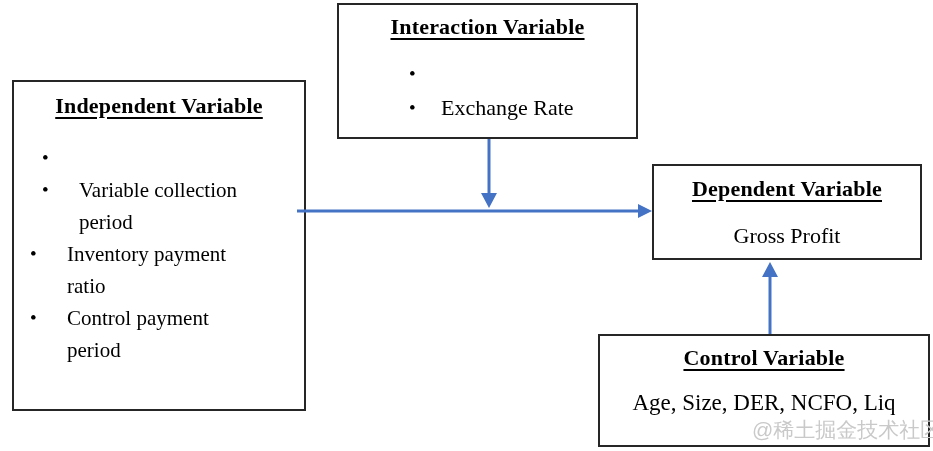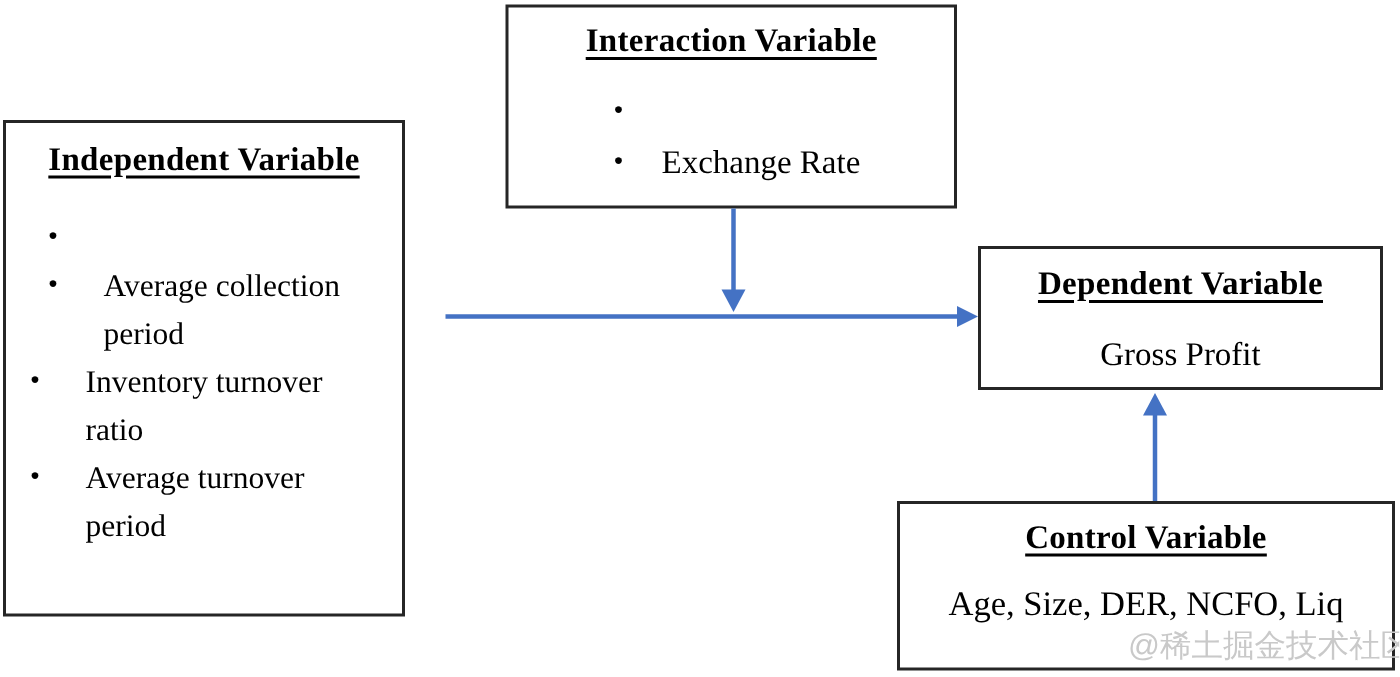--- a/index.html
+++ b/index.html
@@ -25,21 +25,21 @@
   .box-title {
     font-weight: bold;
     font-size: 22px;
     text-align: center;
     text-decoration: underline;
     text-decoration-thickness: 2px;
     text-underline-offset: 4px;
     letter-spacing: 0.2px;
   }
   
-  .box-independent { left: 2px; top: 80px; width: 268px; height: 331px; }
+  .box-independent { left: 12px; top: 80px; width: 294px; height: 331px; }
   .box-independent .box-title { margin-top: 11px; }
   .bullet-list {
     list-style: none;
     margin: 0;
     padding: 0;
   }
   .box-independent .bullet-list { margin-top: 23px; }
   .bullet-item {
     display: flex;
     font-size: 21px;
@@ -102,31 +102,31 @@
 <div class="canvas">
 
   <div class="box box-independent">
     <div class="box-title">Independent Variable</div>
     <ul class="bullet-list">
       <li class="bullet-item indent-deep">
         <span class="bullet-marker">•</span>
       </li>
       <li class="bullet-item indent-deep">
         <span class="bullet-marker">•</span>
-        <span class="bullet-text">Average collection
+        <span class="bullet-text">Variable collection
 period</span>
       </li>
       <li class="bullet-item indent-shallow">
         <span class="bullet-marker">•</span>
-        <span class="bullet-text">Inventory turnover
+        <span class="bullet-text">Inventory payment
 ratio</span>
       </li>
       <li class="bullet-item indent-shallow">
         <span class="bullet-marker">•</span>
-        <span class="bullet-text">Average turnover
+        <span class="bullet-text">Control payment
 period</span>
       </li>
     </ul>
   </div>
 
   <div class="box box-interaction">
     <div class="box-title">Interaction Variable</div>
     <ul class="bullet-list">
       <li class="bullet-item">
         <span class="bullet-marker">•</span>

